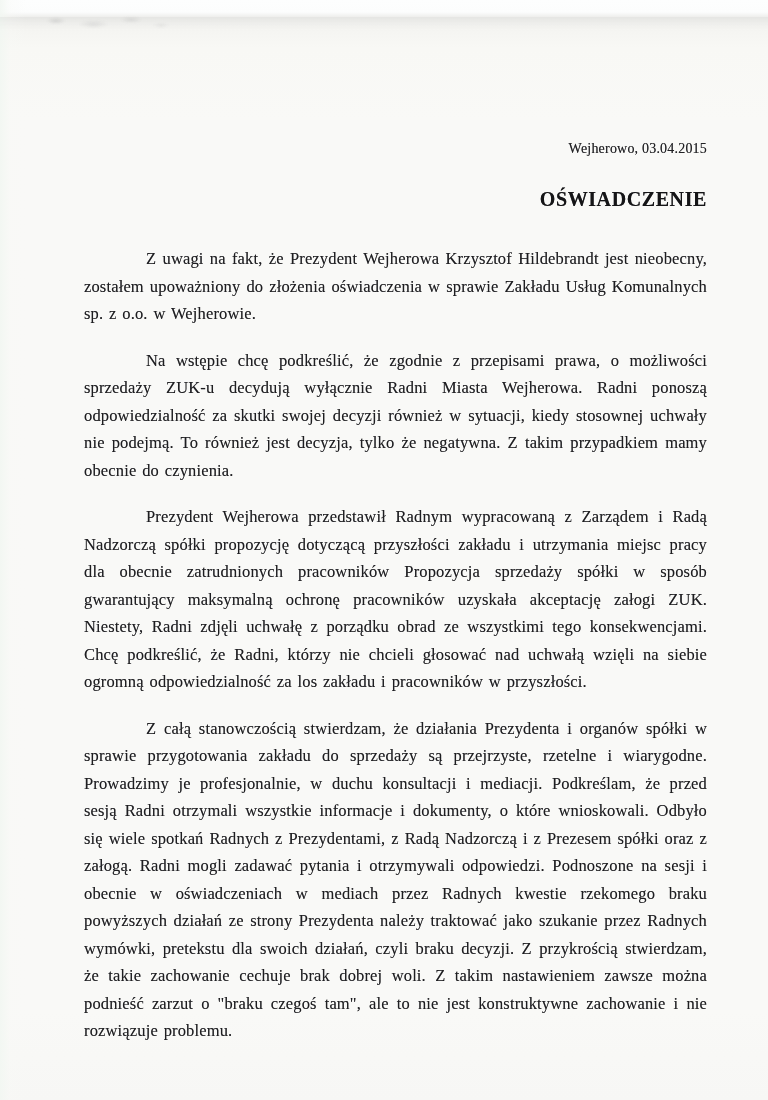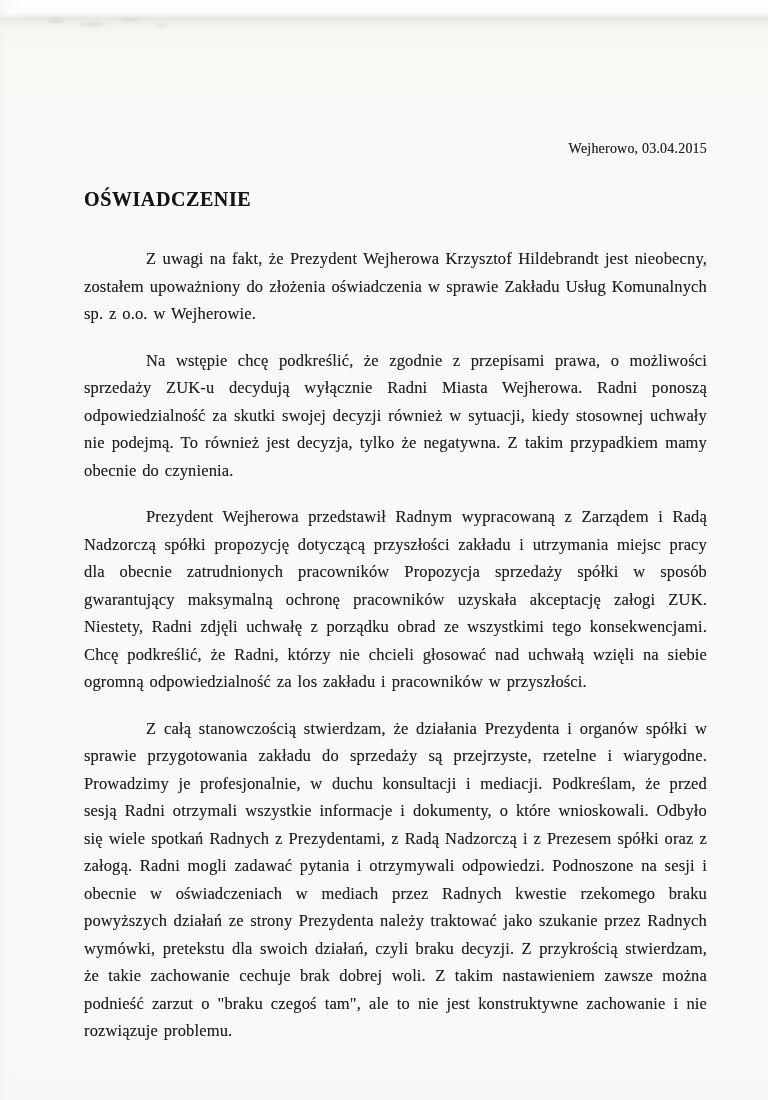--- a/index.html
+++ b/index.html
@@ -58,21 +58,21 @@
   .dateline {
     text-align: right;
     font-size: 14px;
     line-height: 18px;
     letter-spacing: 0.2px;
     color: #222225;
     text-shadow: 0 0 0.5px rgba(20,20,25,0.5);
   }
   .doc-title {
     margin-top: 30px;
-    text-align: left;
+    text-align: right;
     font-size: 20px;
     font-weight: bold;
     letter-spacing: 0.6px;
     color: #151517;
     text-shadow: 0 0 0.6px rgba(10,10,15,0.6);
   }
   .doc-body {
     margin-top: 34px;
   }
   .doc-body p {

